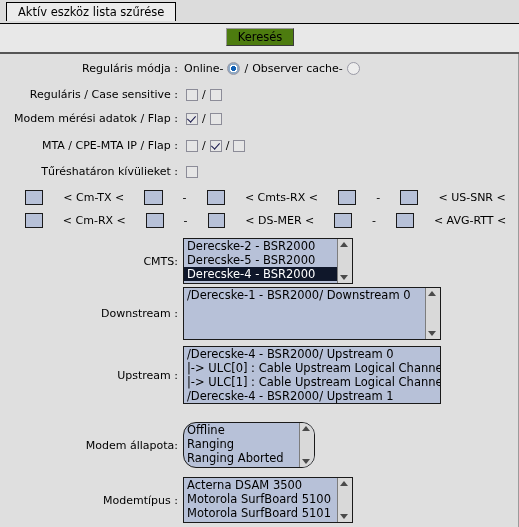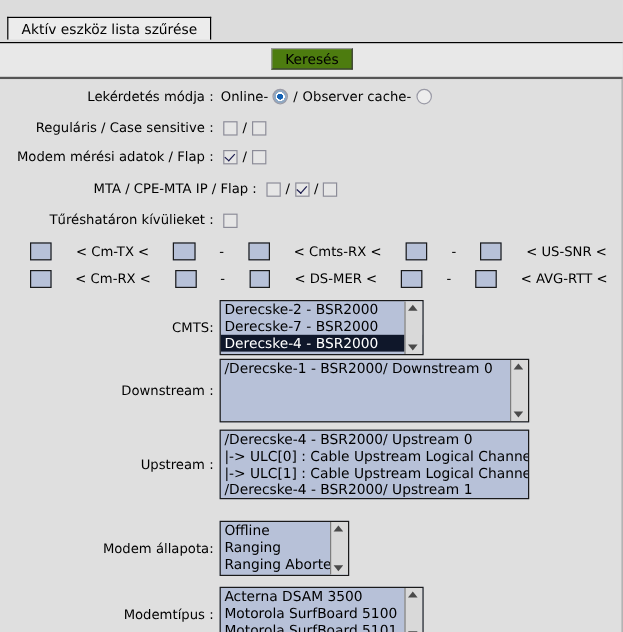--- a/index.html
+++ b/index.html
@@ -14,21 +14,20 @@
     font-size: 11px;
     color: #000;
     overflow: hidden;
   }
 
   
   #tab-strip {
     height: 23px;
     background: #dcdcdc;
     position: relative;
-    margin-top: 12px;
   }
   .tab {
     position: absolute;
     left: 6px;
     top: 2px;
     height: 19px;
     line-height: 19px;
     padding: 0 11px;
     background: #ececec;
     border: 1px solid #000;
@@ -193,21 +192,21 @@
 
 <div id="toolbar">
   <div id="search-btn">
     <span>Keresés</span>
   </div>
 </div>
 
 <div id="form-panel">
 
   <div class="row" style="top:8px;">
-    <div class="lbl" style="width:178px;">Lekérdetés módja :</div>
+    <div class="lbl" style="width:178px;">Reguláris módja :</div>
     <span style="margin-left:6px;font-size:11px;">Online-</span>
     <span class="rd checked" style="margin-left:4px;"></span>
     <span class="sep">/</span>
     <span style="font-size:11px;">Observer cache-</span>
     <span class="rd" style="margin-left:4px;"></span>
   </div>
 
   <div class="row" style="top:34px;">
     <div class="lbl" style="width:178px;">Reguláris / Case sensitive :</div>
     <span class="cb" style="margin-left:8px;"></span>
@@ -216,21 +215,21 @@
   </div>
 
   <div class="row" style="top:58px;">
     <div class="lbl" style="width:178px;">Modem mérési adatok / Flap :</div>
     <span class="cb checked" style="margin-left:8px;"></span>
     <span class="sep">/</span>
     <span class="cb"></span>
   </div>
 
   <div class="row" style="top:85px;">
-    <div class="lbl" style="width:178px;margin-left:36px;">MTA / CPE-MTA IP / Flap :</div>
+    <div class="lbl" style="width:178px;">MTA / CPE-MTA IP / Flap :</div>
     <span class="cb" style="margin-left:8px;"></span>
     <span class="sep">/</span>
     <span class="cb checked"></span>
     <span class="sep">/</span>
     <span class="cb"></span>
   </div>
 
   <div class="row" style="top:111px;">
     <div class="lbl" style="width:178px;">Tűréshatáron kívülieket :</div>
     <span class="cb" style="margin-left:8px;"></span>
@@ -261,21 +260,21 @@
     <span class="rlab">-</span>
     <span class="tin"></span>
     <span class="rlab">&lt; AVG-RTT &lt;</span>
     <span class="tin"></span>
   </div>
 
   <div class="row" style="top:184px;align-items:center;">
     <div class="lbl" style="width:178px;">CMTS:</div>
     <div class="lbox" style="margin-left:5px;width:170px;height:46px;">
       <div class="opt">Derecske-2 - BSR2000</div>
-      <div class="opt">Derecske-7 - BSR2000</div>
+      <div class="opt">Derecske-5 - BSR2000</div>
       <div class="opt sel">Derecske-4 - BSR2000</div>
       <div class="sbar">
         <span class="sarrow up"></span>
         <span class="sarrow dn"></span>
       </div>
     </div>
   </div>
 
   <div class="row" style="top:233px;align-items:center;">
     <div class="lbl" style="width:178px;">Downstream :</div>
@@ -293,21 +292,21 @@
     <div class="lbox" style="margin-left:5px;width:258px;height:58px;">
       <div class="opt">/Derecske-4 - BSR2000/ Upstream 0</div>
       <div class="opt">|-&gt; ULC[0] : Cable Upstream Logical Channel - 0/0/0</div>
       <div class="opt">|-&gt; ULC[1] : Cable Upstream Logical Channel - 0/0/1</div>
       <div class="opt">/Derecske-4 - BSR2000/ Upstream 1</div>
     </div>
   </div>
 
   <div class="row" style="top:368px;align-items:center;">
     <div class="lbl" style="width:178px;">Modem állapota:</div>
-    <div class="lbox" style="margin-left:5px;width:108px;height:46px;">
+    <div class="lbox" style="margin-left:5px;width:132px;height:46px;border-radius:13px;">
       <div class="opt">Offline</div>
       <div class="opt">Ranging</div>
       <div class="opt">Ranging Aborted</div>
       <div class="sbar">
         <span class="sarrow up"></span>
         <span class="sarrow dn"></span>
       </div>
     </div>
   </div>
 

